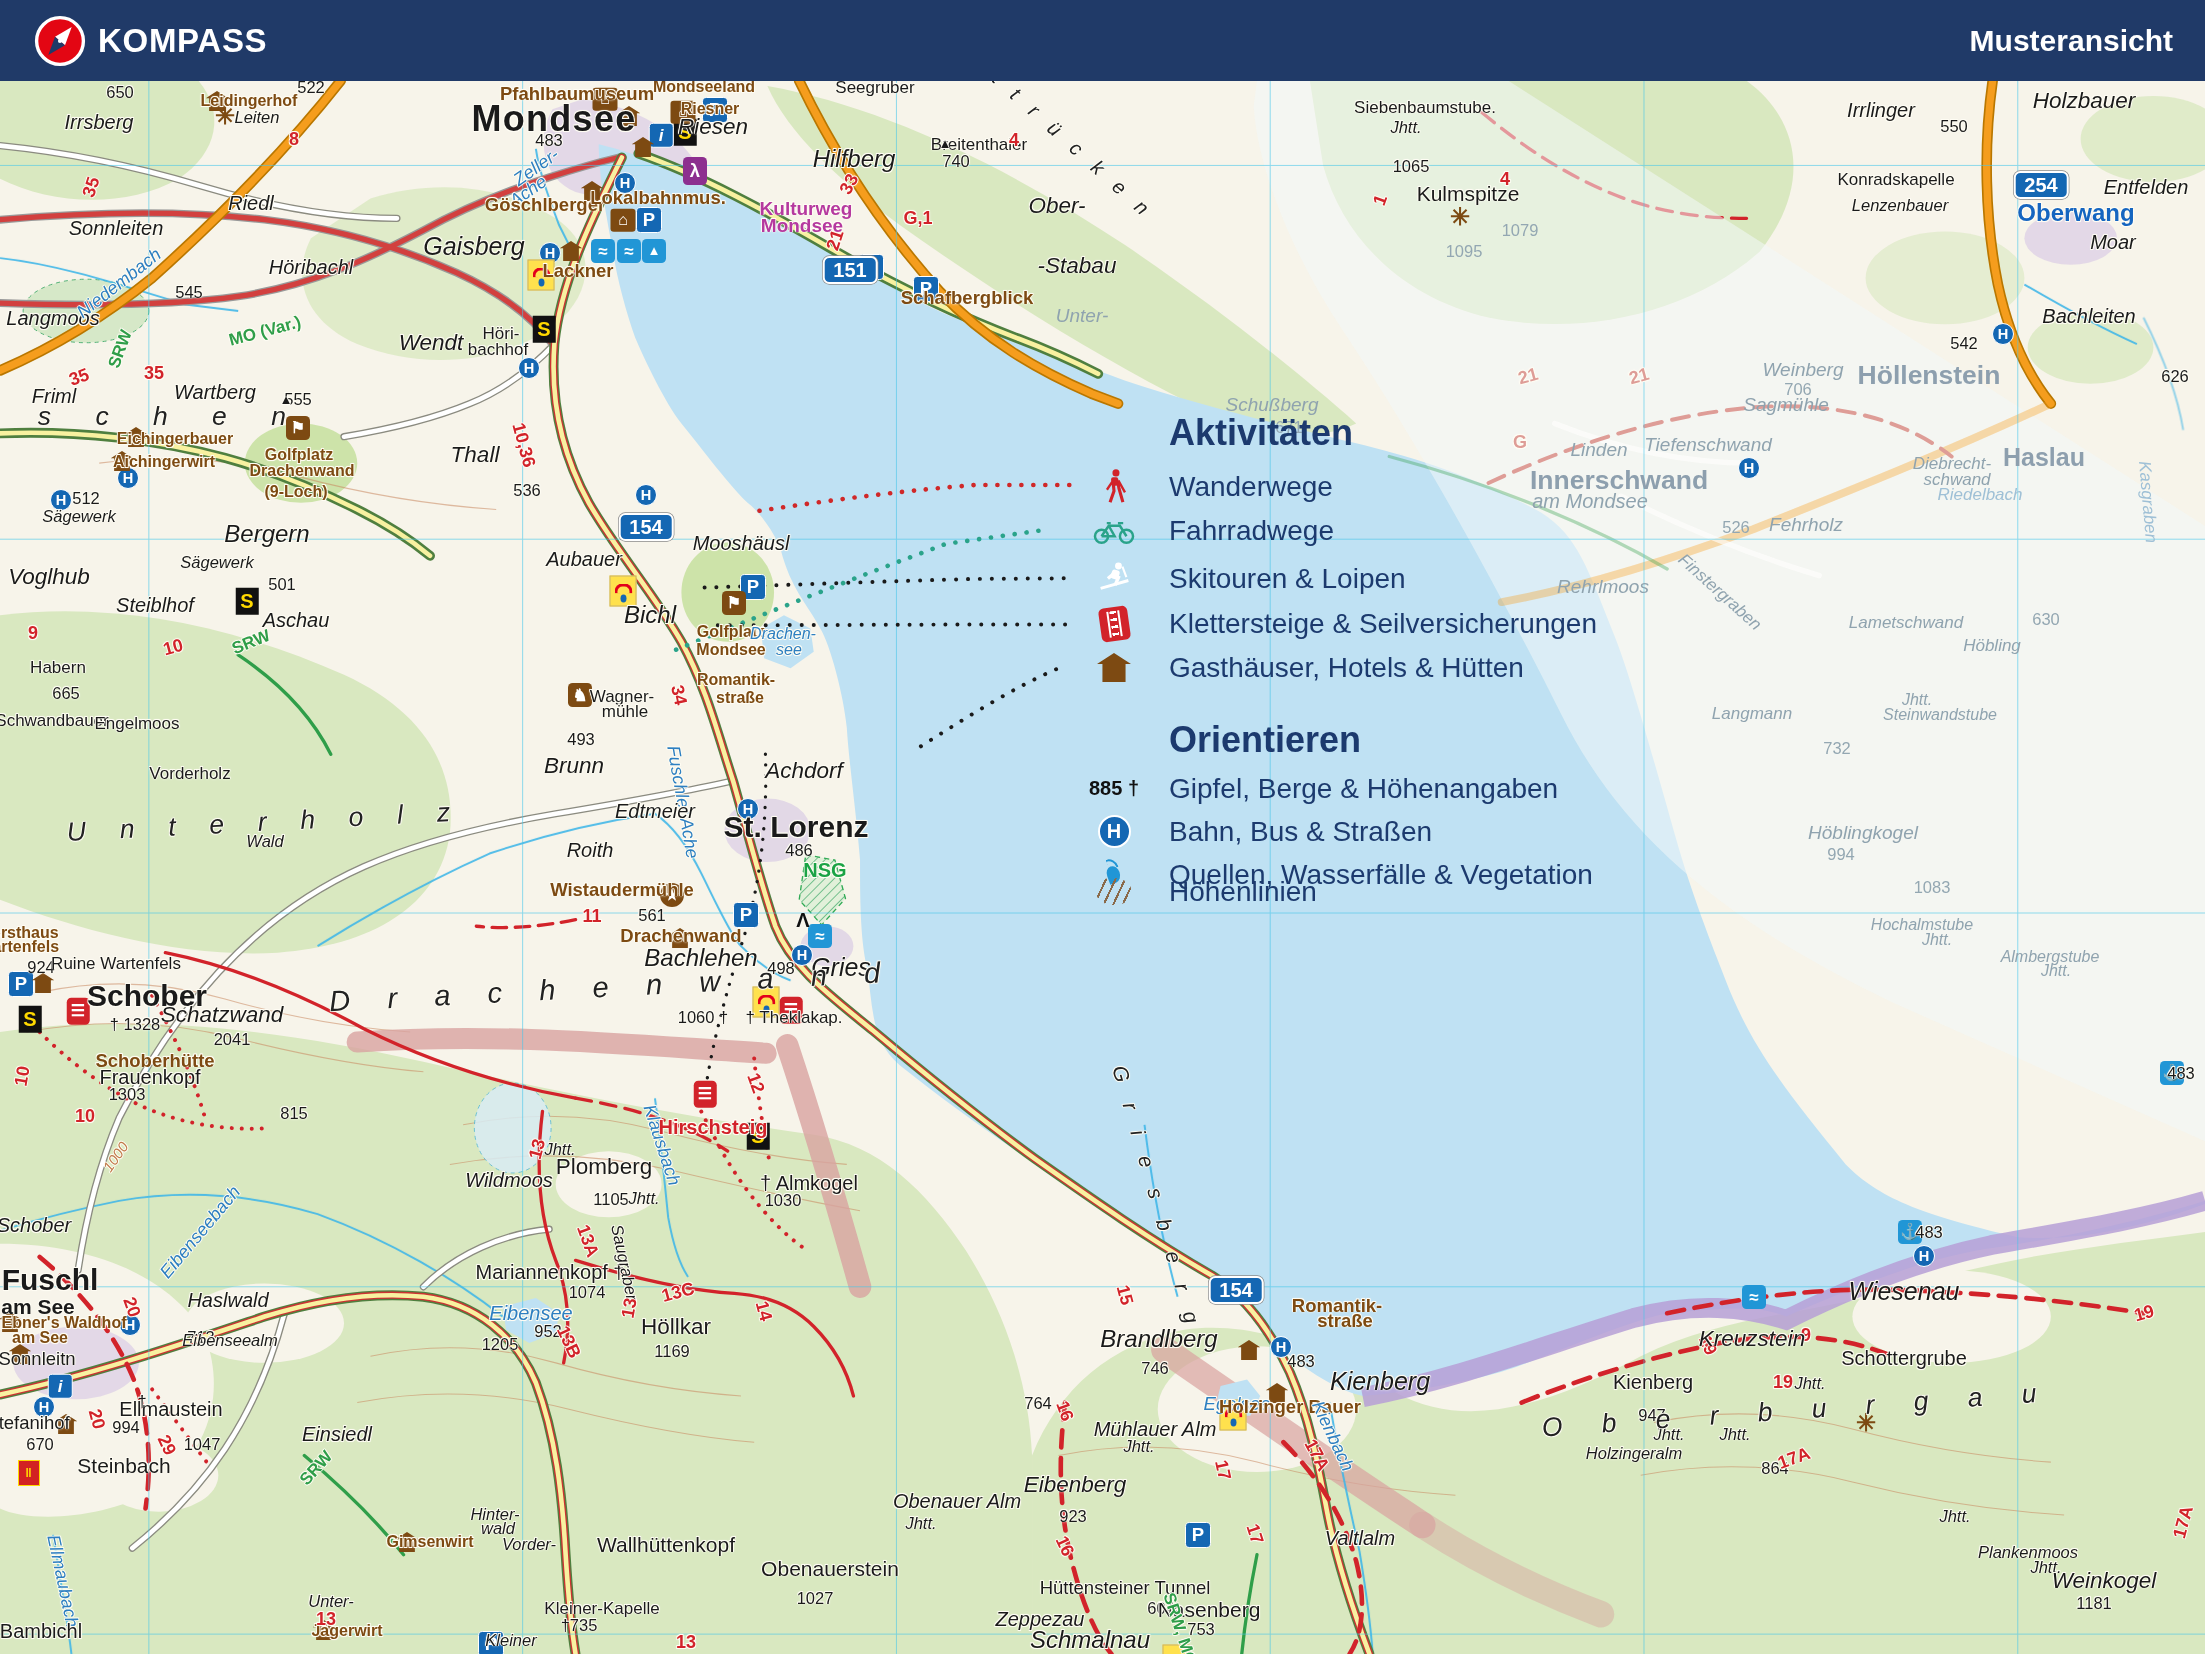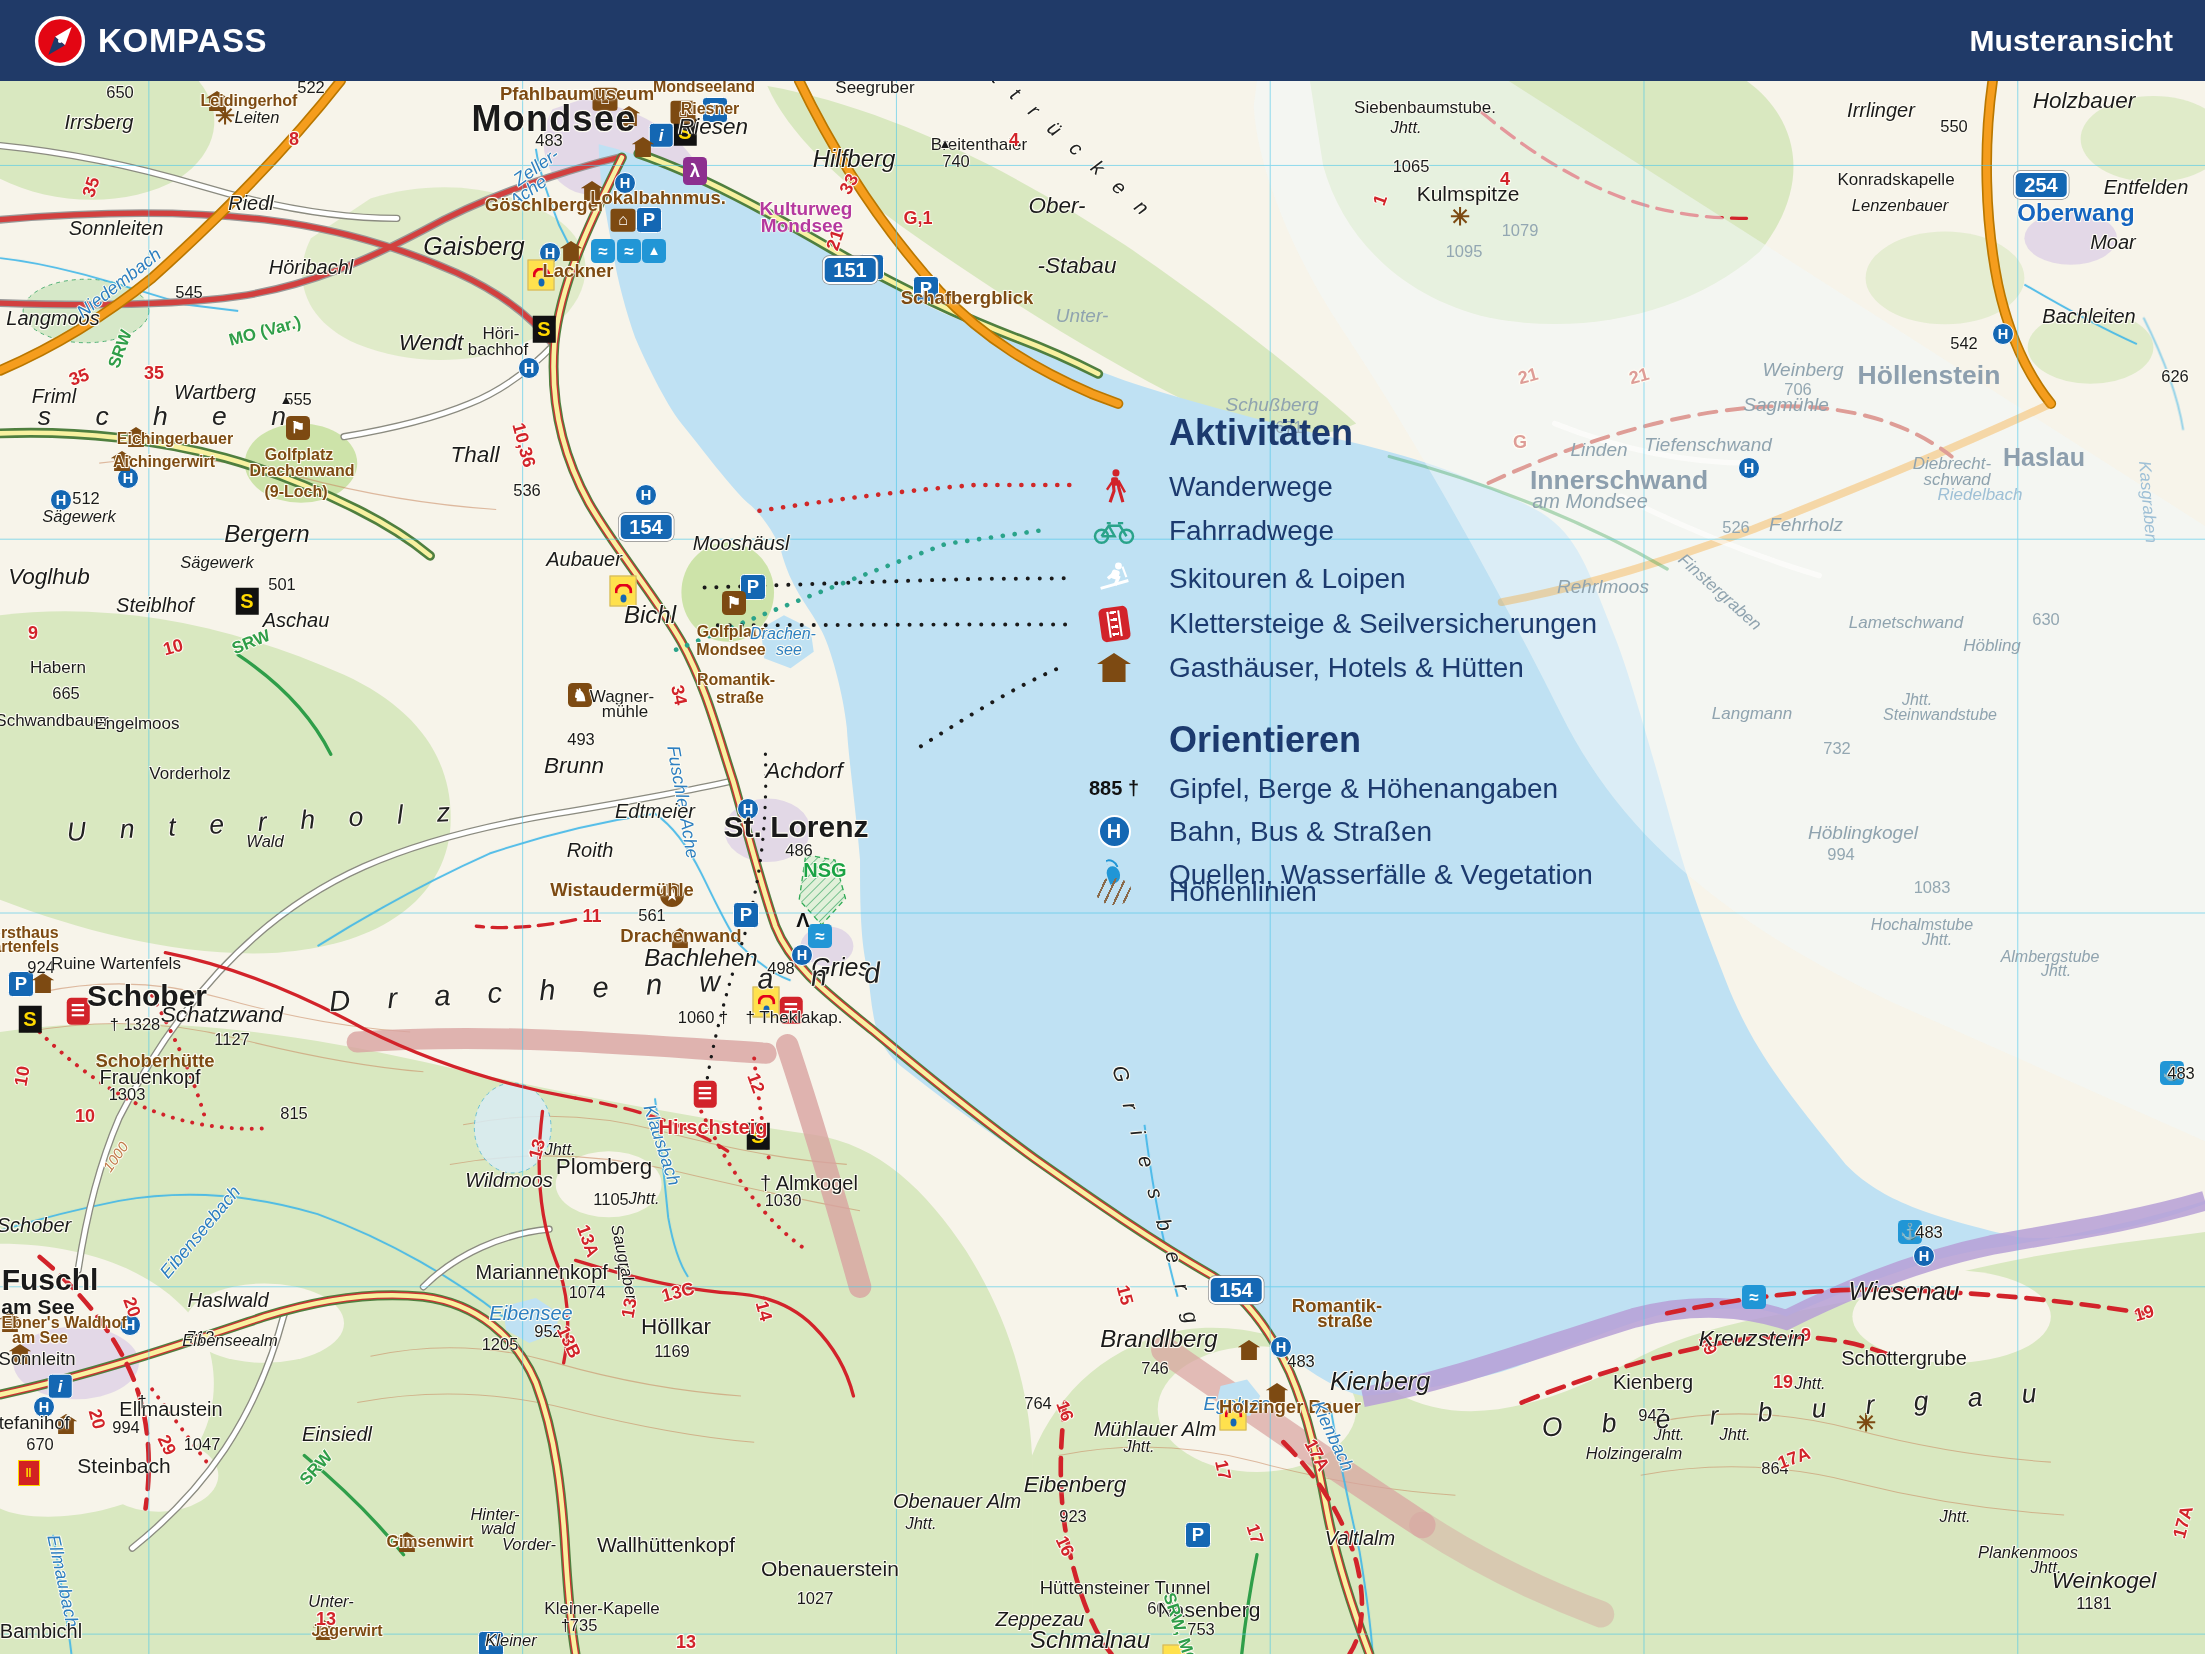--- a/index.html
+++ b/index.html
@@ -408,21 +408,21 @@
       <span class="lbl up-sm" style="left: 794px; top: 1017px; --r: 0deg;">† Theklakap.</span>
       <span class="lbl elev" style="left: 703px; top: 1017px; --r: 0deg;">1060 †</span>
       <span class="lbl spread" style="left: 612px; top: 987px; --r: -3deg; font-size: 29px; letter-spacing: 14.6px;">D r a c h e n w a n d</span>
       <span class="lbl brown-sm" style="left: 20px; top: 933px; --r: 0deg;">Forsthaus</span>
       <span class="lbl brown-sm" style="left: 18.5px; top: 947px; --r: 0deg;">Wartenfels</span>
       <span class="lbl elev" style="left: 41px; top: 967px; --r: 0deg;">924</span>
       <span class="lbl up-sm" style="left: 116px; top: 963px; --r: 0deg;">Ruine Wartenfels</span>
       <span class="lbl lg" style="left: 147px; top: 996px; --r: 0deg;">Schober</span>
       <span class="lbl it-lg" style="left: 222px; top: 1015px; --r: 0deg; font-size: 22.5px;">Schatzwand</span>
       <span class="lbl elev" style="left: 135px; top: 1024px; --r: 0deg;">† 1328</span>
-      <span class="lbl elev" style="left: 232px; top: 1039px; --r: 0deg;">1127</span>
+      <span class="lbl elev" style="left: 232px; top: 1039px; --r: 0deg;">2041</span>
       <span class="lbl brown" style="left: 155px; top: 1061px; --r: 0deg;">Schoberhütte</span>
       <span class="lbl up" style="left: 150px; top: 1077px; --r: 0deg; font-size: 20px;">Frauenkopf</span>
       <span class="lbl elev" style="left: 127px; top: 1094px; --r: 0deg;">1303</span>
       <span class="lbl elev" style="left: 294px; top: 1113px; --r: 0deg;">815</span>
       <span class="lbl red" style="left: 22px; top: 1076px; --r: -80deg;">10</span>
       <span class="lbl red" style="left: 85px; top: 1116px; --r: 0deg;">10</span>
       <span class="lbl contour" style="left: 116px; top: 1157px; --r: -55deg;">1000</span>
       <span class="lbl it" style="left: 34px; top: 1225px; --r: 0deg;">Schober</span>
       <span class="lbl lg" style="left: 50px; top: 1280px; --r: 0deg;">Fuschl</span>
       <span class="lbl md" style="left: 38px; top: 1306px; --r: 0deg;">am See</span>

